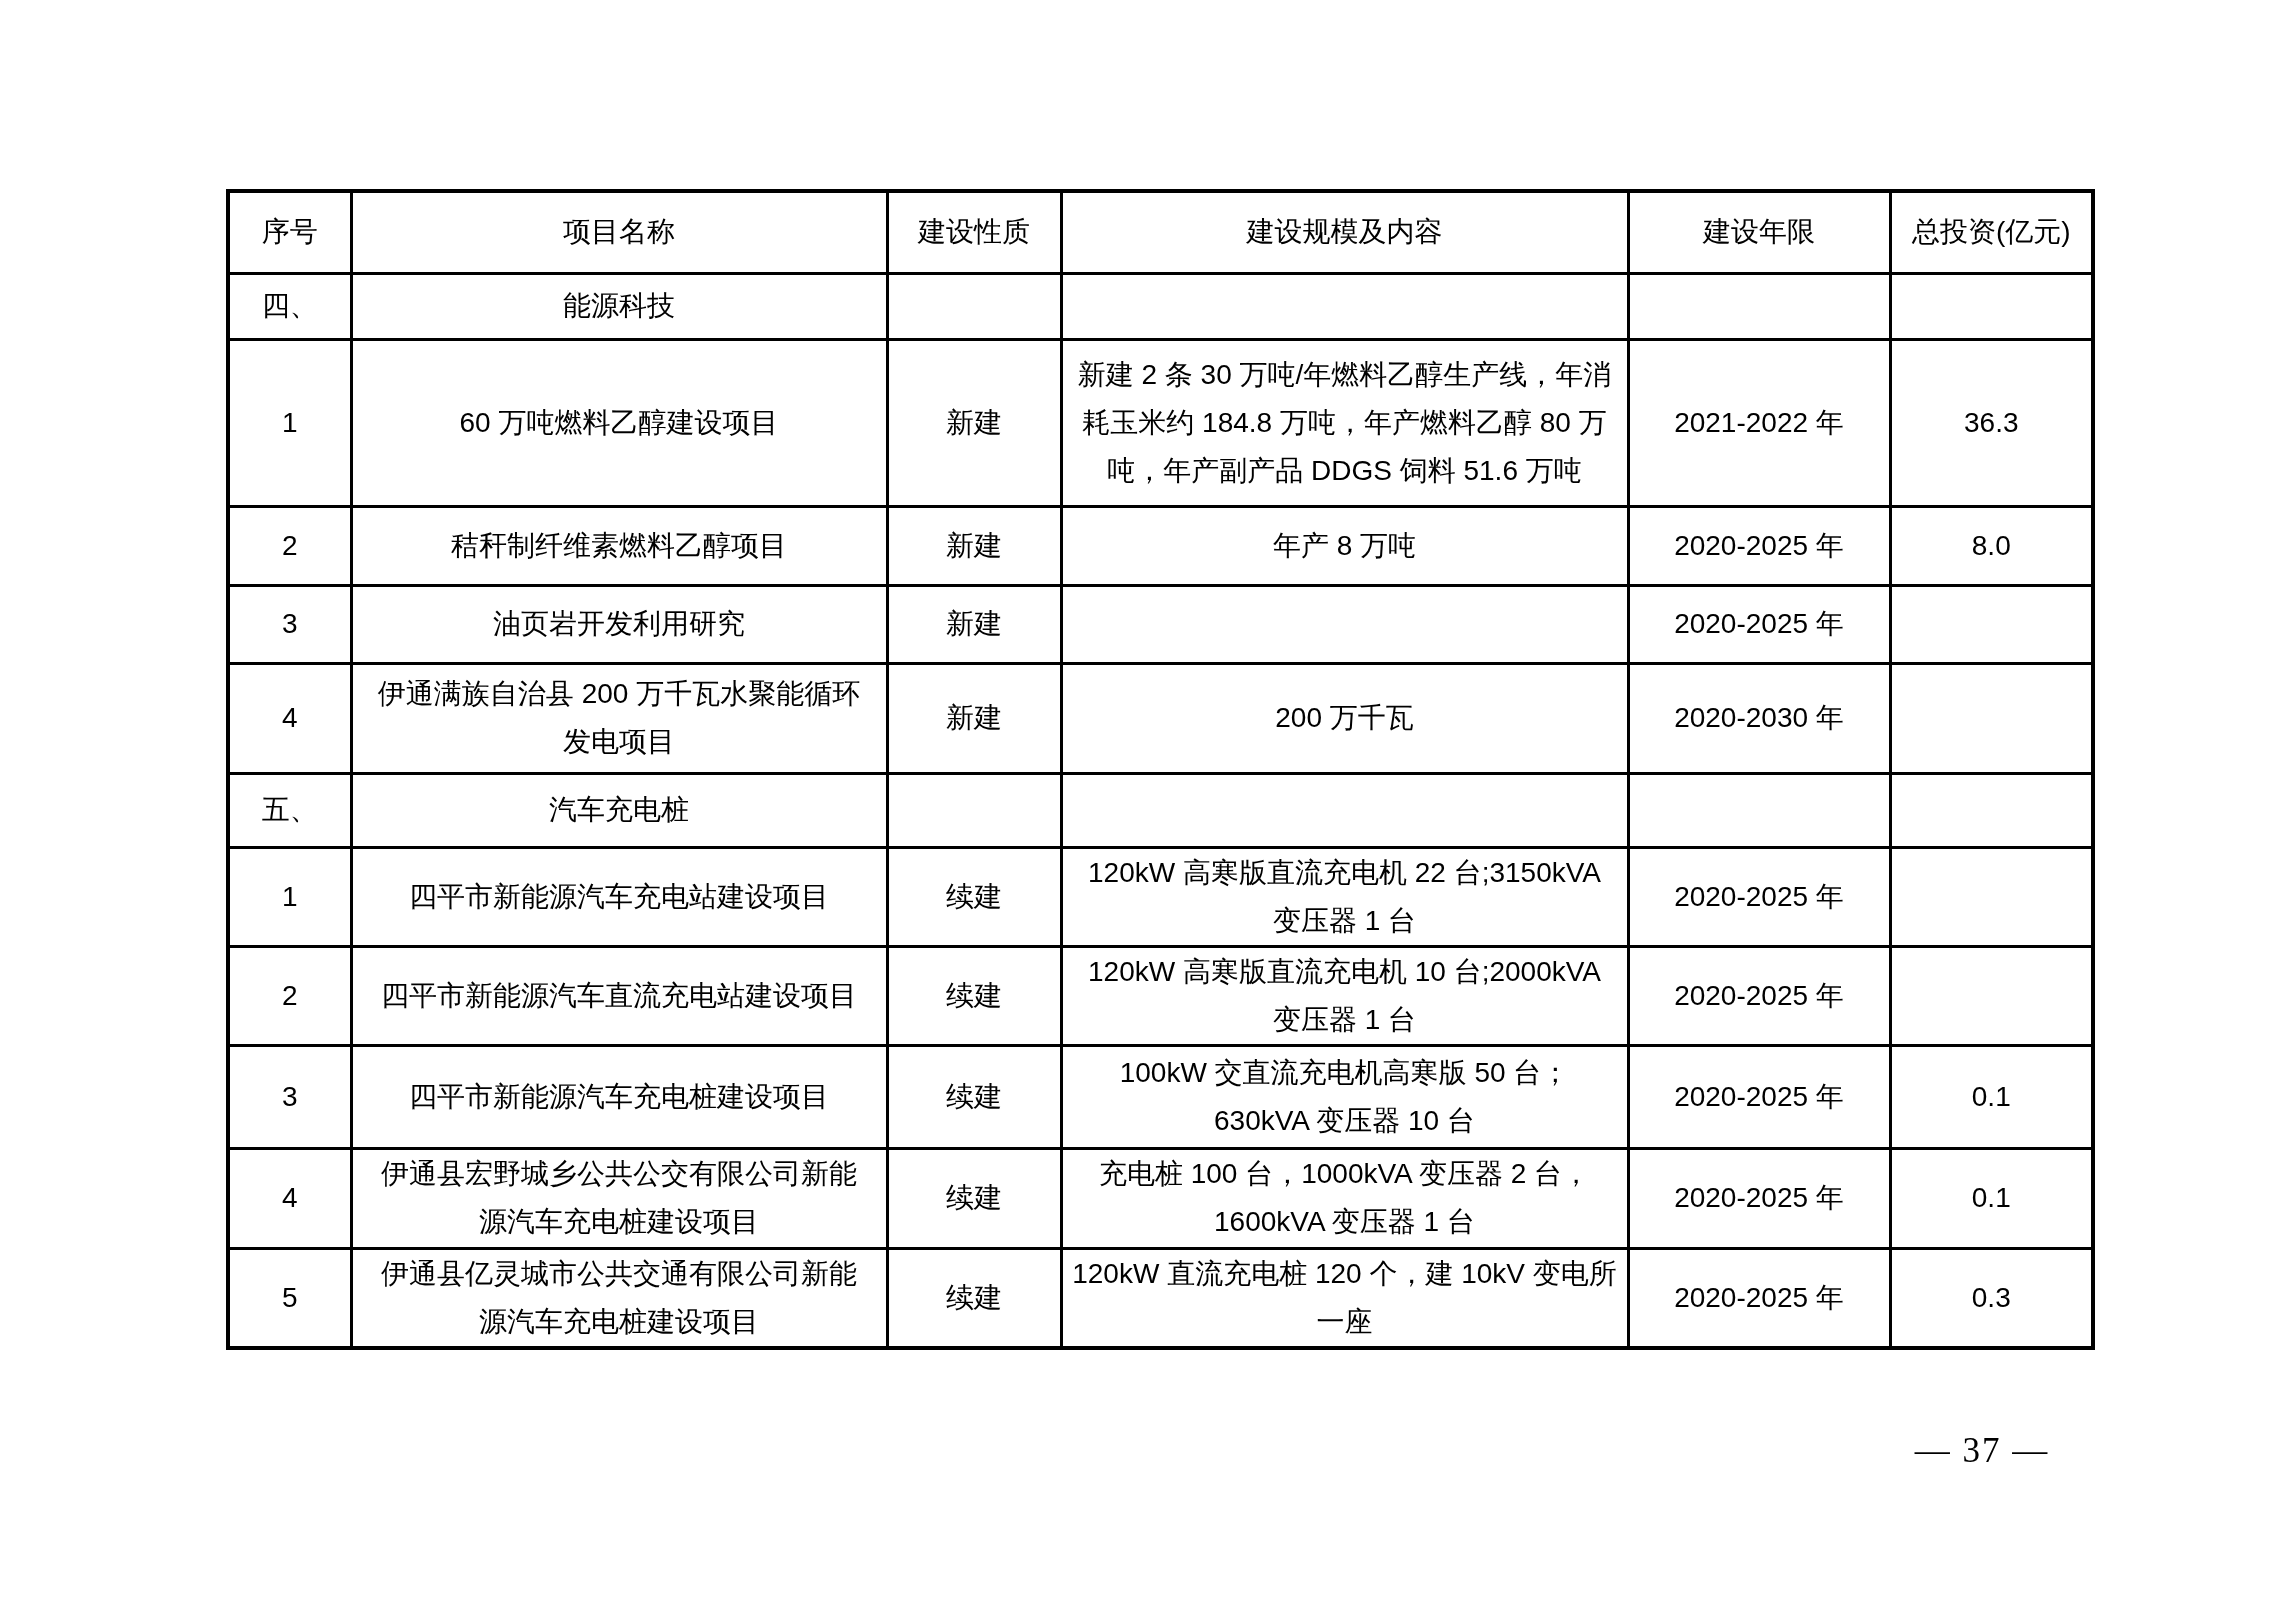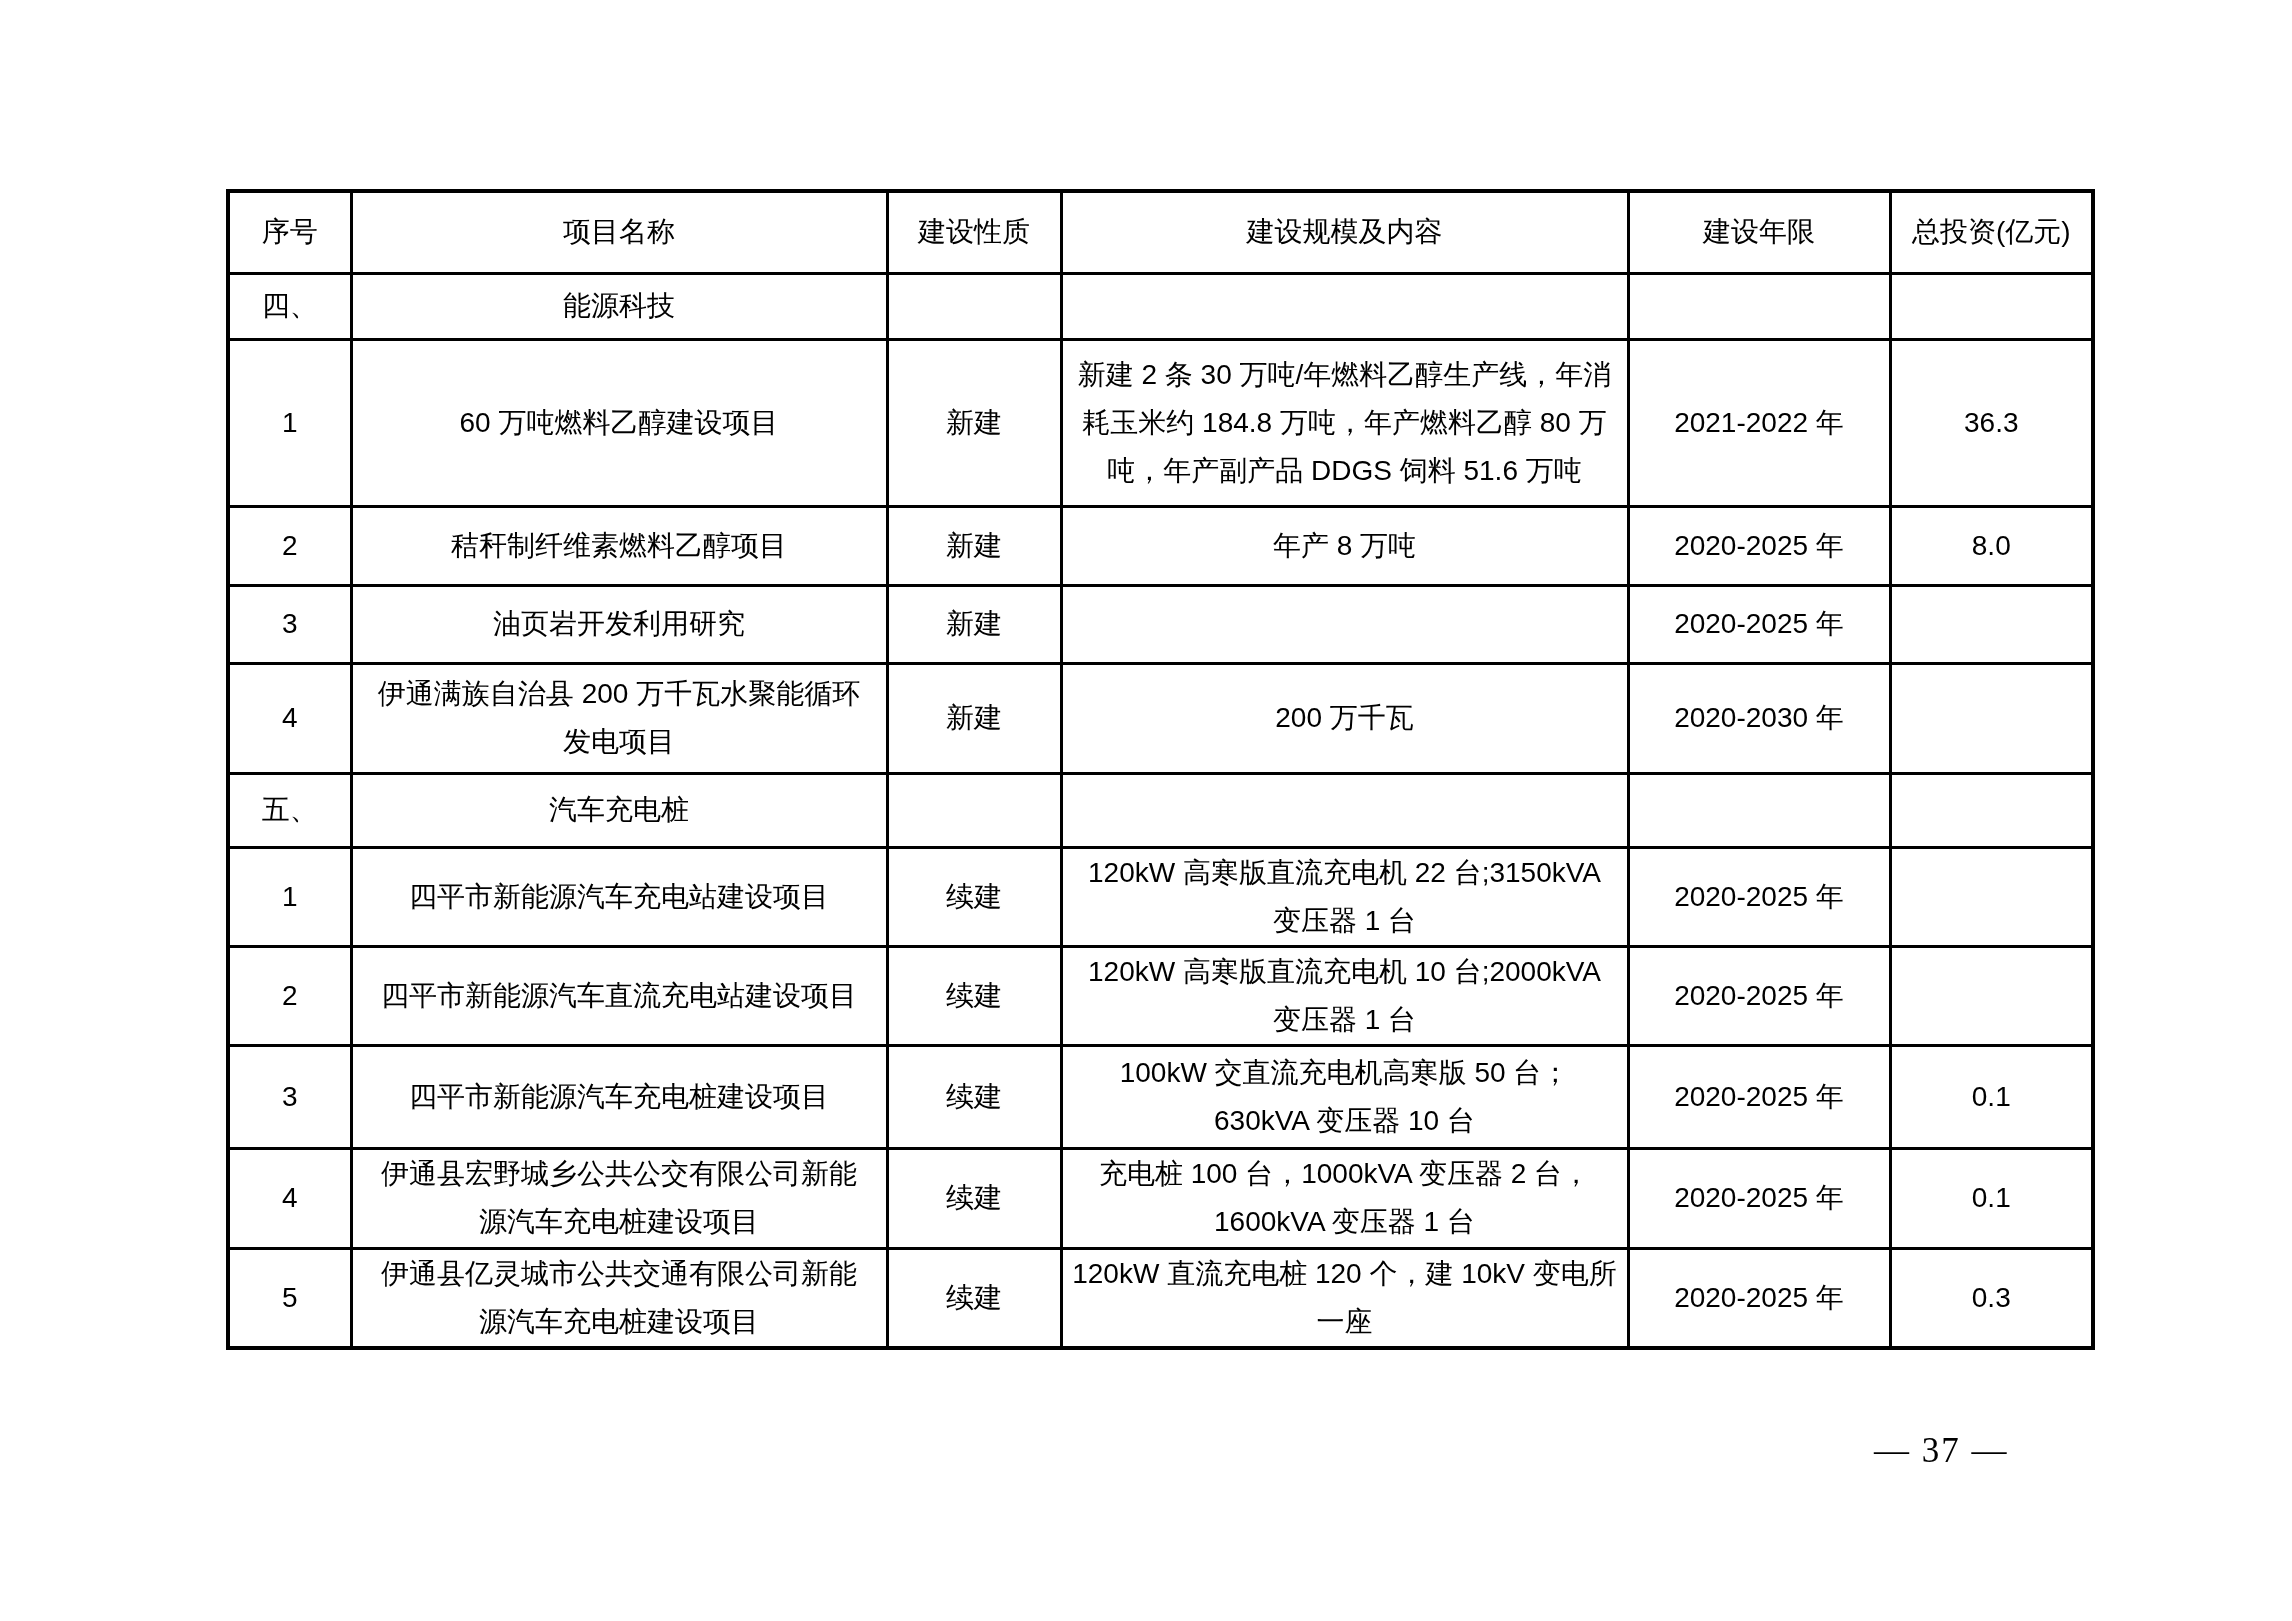--- a/index.html
+++ b/index.html
@@ -27,21 +27,21 @@
     vertical-align:middle;
     line-height:48px;
     padding:0 5.9px;
     white-space:pre-line;
     overflow:hidden;
   }
   .page-number{
     position:absolute;
     top:1431px;left:1874px;
     width:216px;
-    text-align:left;
+    text-align:center;
     font-family:"Liberation Serif","DejaVu Serif",serif;
     font-size:35px;
     letter-spacing:2px;
   }
 </style>
 </head>
 <body>
 
 <table class="doc-table">
   <colgroup>

